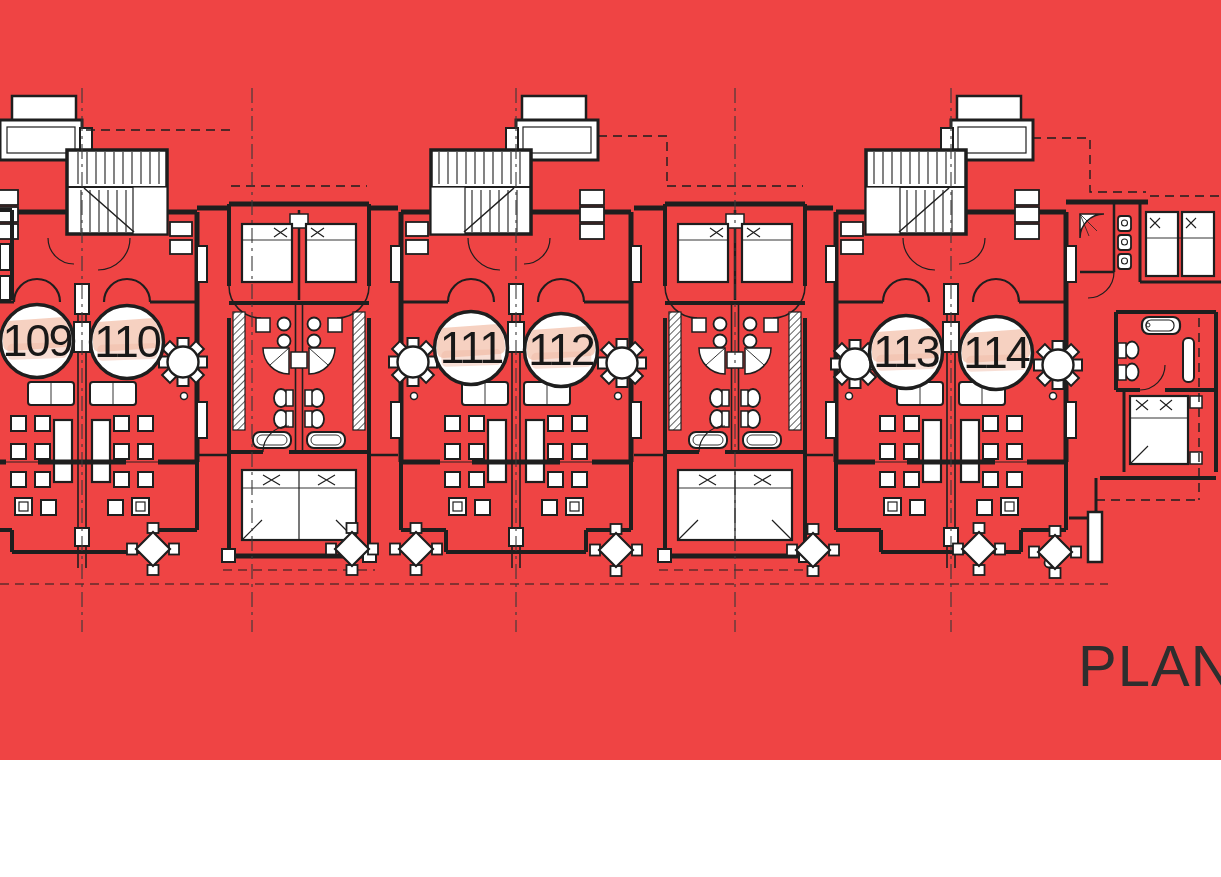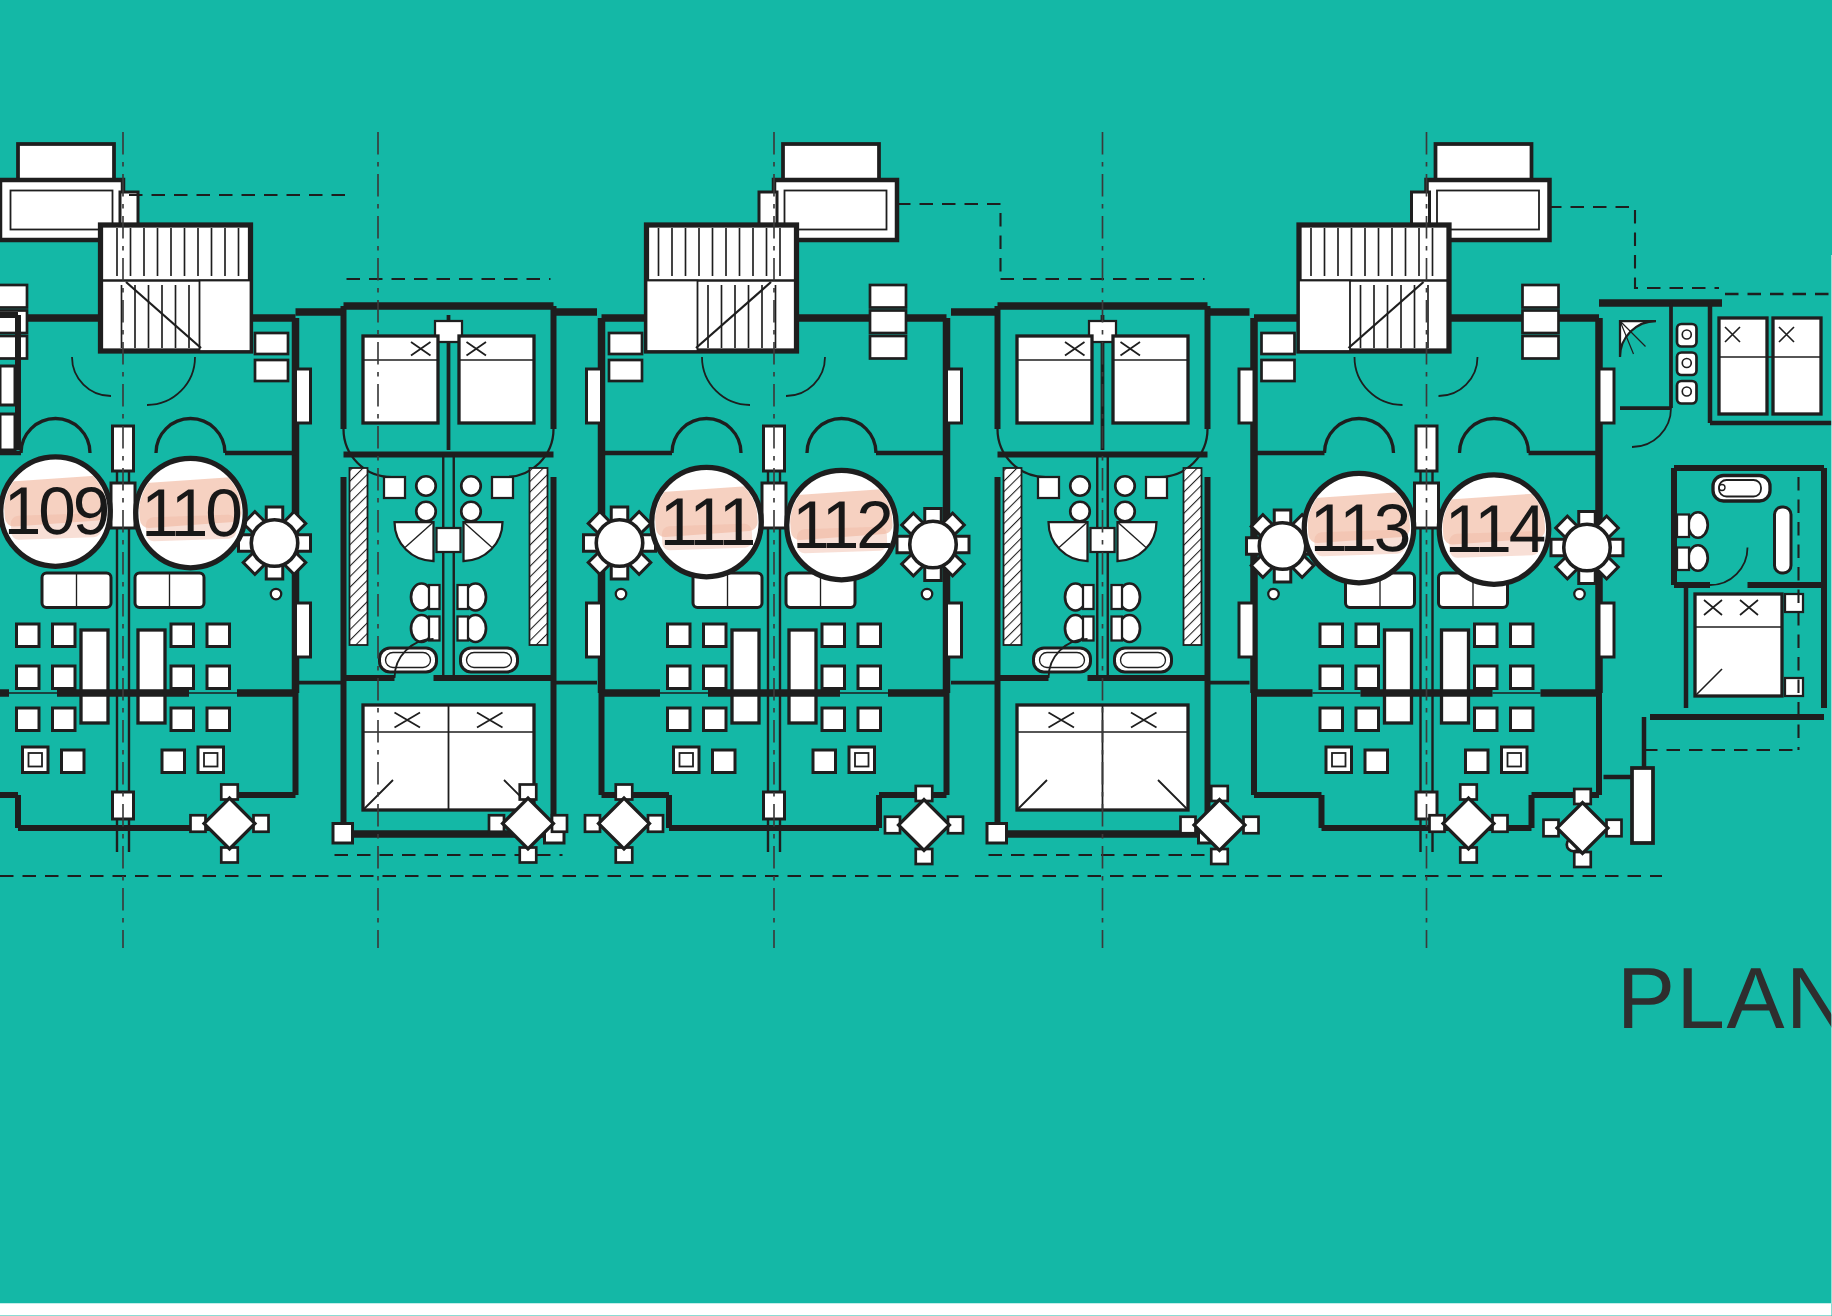--- a/index.html
+++ b/index.html
@@ -1,16 +1,16 @@
 <!DOCTYPE html>
 <html><head>
 <meta charset="utf-8">
 <style>
   html,body{margin:0;padding:0;background:#ffffff;}
-  .stage{position:relative;width:1221px;height:869px;background:#14b8a6;overflow:hidden;
+  .stage{position:relative;width:1221px;height:760px;background:#ef4444;overflow:hidden;
          font-family:"Liberation Sans",sans-serif;}
   .caption{position:absolute;left:1078px;top:632px;font-size:58px;font-weight:300;
            letter-spacing:1px;color:#2e2e2e;white-space:nowrap;
            font-family:"Liberation Sans",sans-serif;}
   svg{position:absolute;left:0;top:0;}
   .f{fill:#ffffff;}
   .hatchfill{fill:url(#hatch);}
   .dash{stroke-dasharray:9 6;}
   .dashdot{stroke-dasharray:15 5 3 5;}
   .w08{stroke-width:.8}.w09{stroke-width:.9}.w11{stroke-width:1.1}.w12{stroke-width:1.2}

